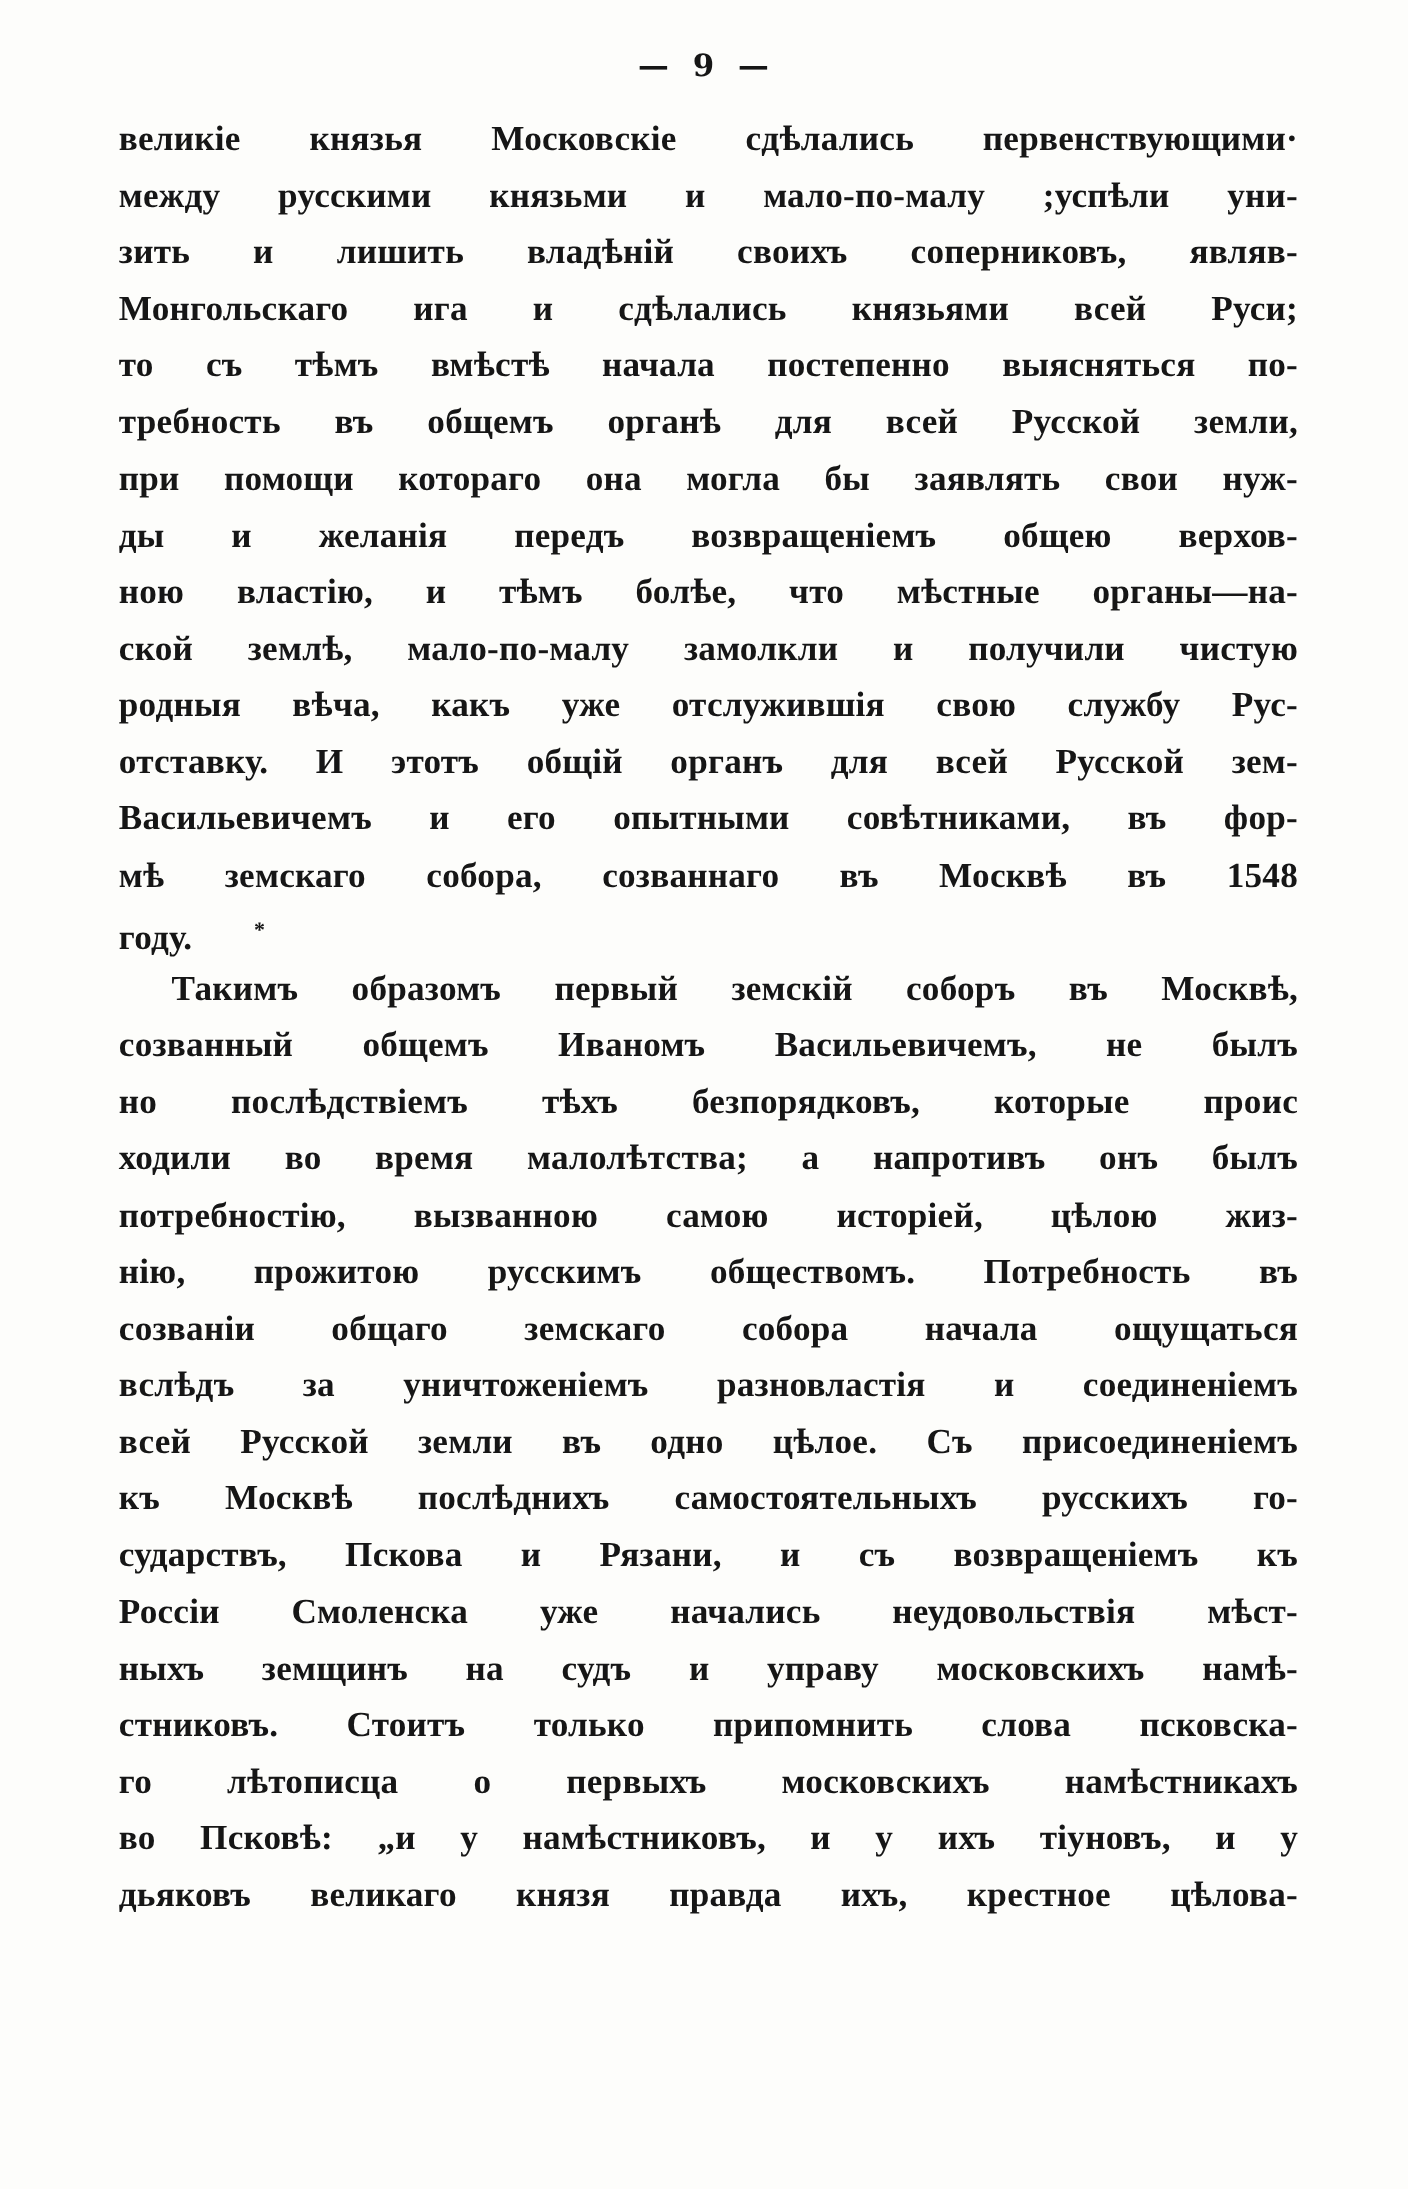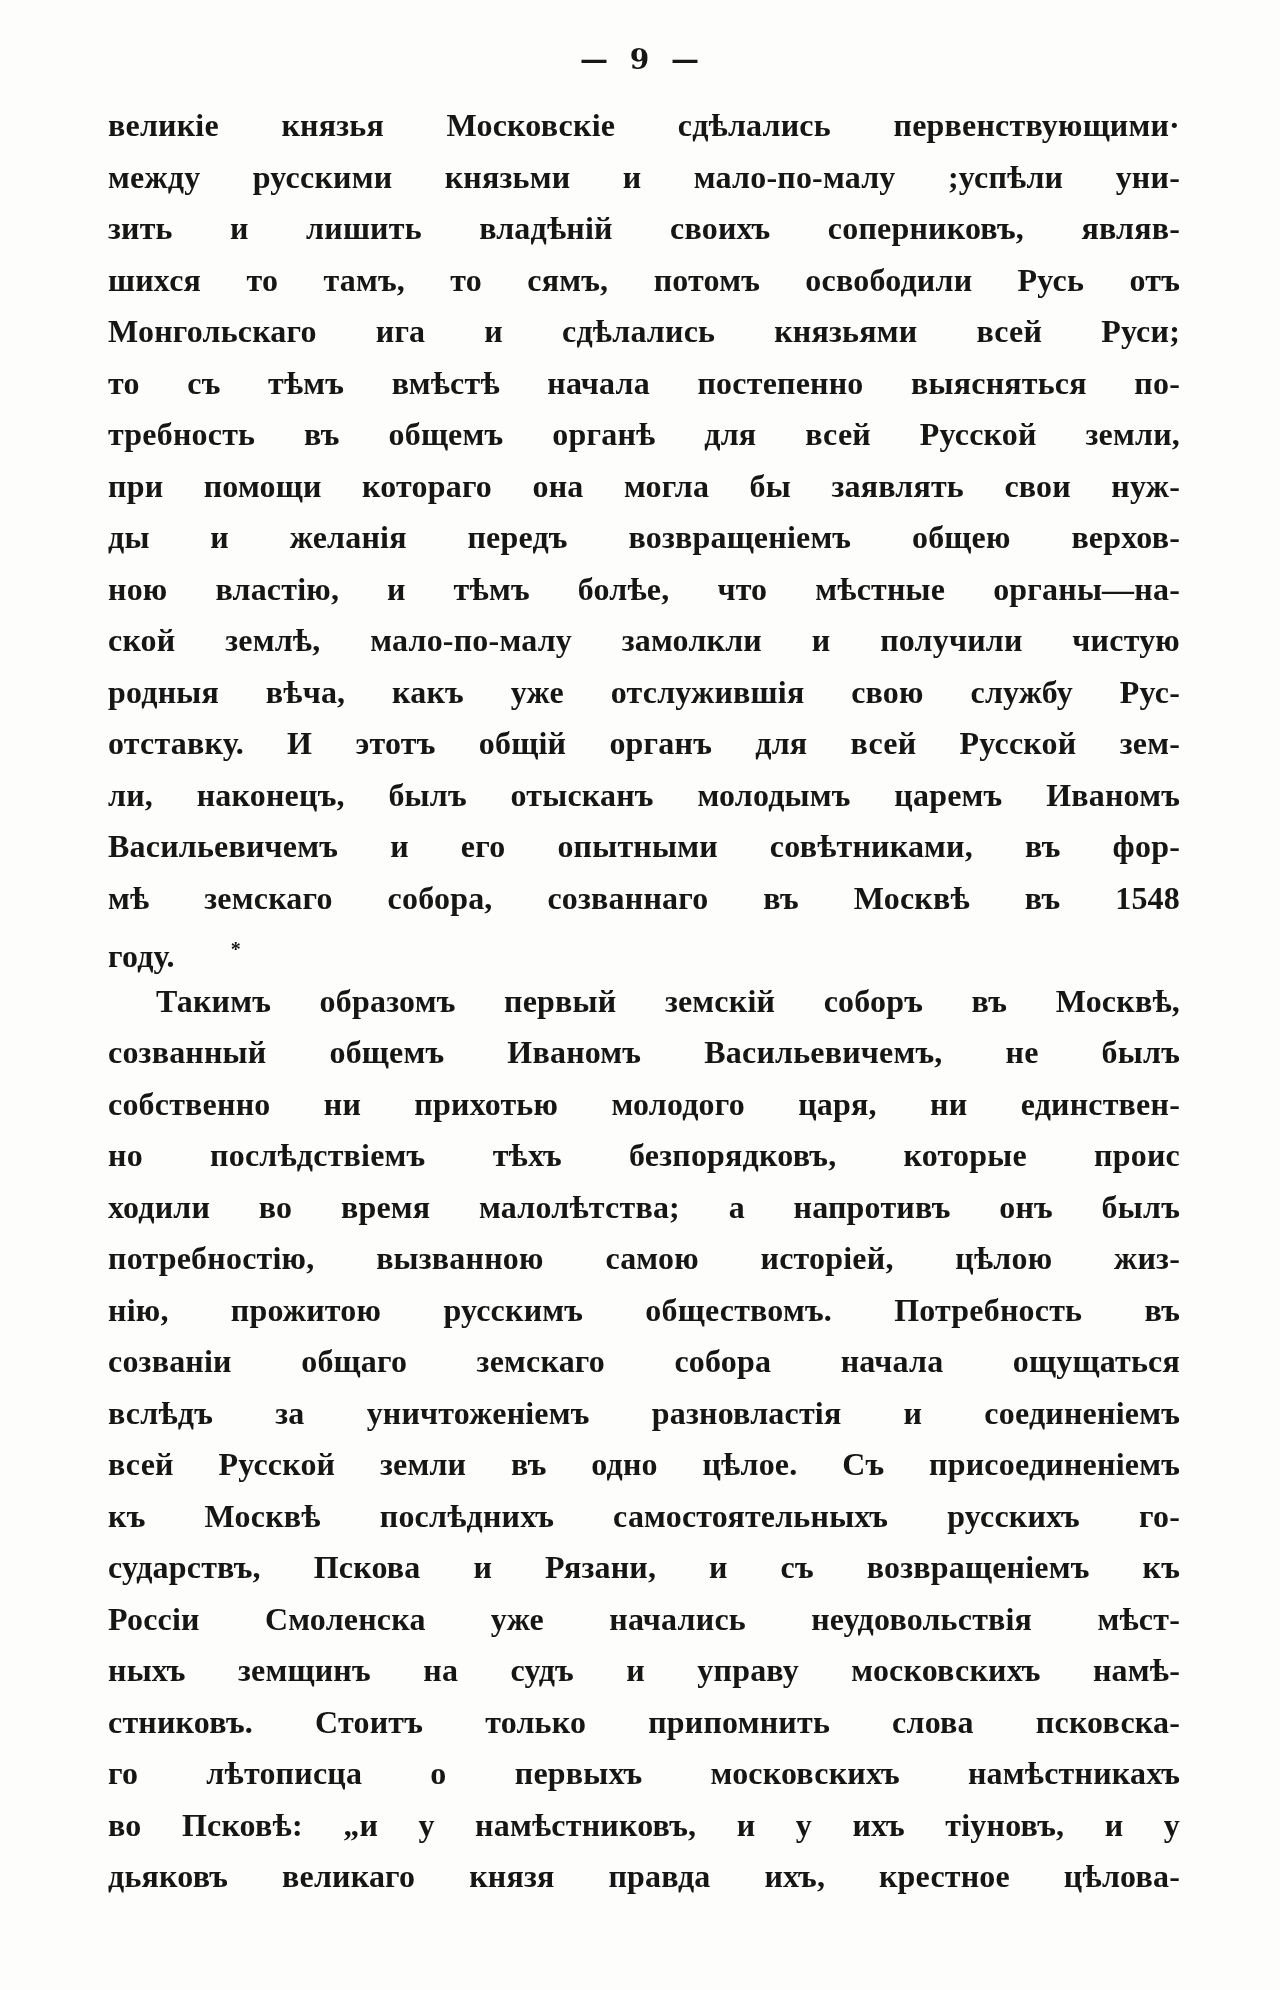--- a/index.html
+++ b/index.html
@@ -54,42 +54,39 @@
 <div class="page">
 
   <div class="page-header">— 9 —</div>
 
   <div class="textblock">
 
     <div>
       <div class="line">великіе князья Московскіе сдѣлались первенствующими·</div>
       <div class="line">между русскими князьми и мало-по-малу ;успѣли уни-</div>
       <div class="line">зить и лишить владѣній своихъ соперниковъ, являв-</div>
-      <div class="line">шихся то тамъ, то сямъ, потомъ освободили Русь отъ</div>
       <div class="line">Монгольскаго ига и сдѣлались князьями всей Руси;</div>
       <div class="line">то съ тѣмъ вмѣстѣ начала постепенно выясняться по-</div>
       <div class="line">требность въ общемъ органѣ для всей Русской земли,</div>
       <div class="line">при помощи котораго она могла бы заявлять свои нуж-</div>
       <div class="line">ды и желанія передъ возвращеніемъ общею верхов-</div>
       <div class="line">ною властію, и тѣмъ болѣе, что мѣстные органы—на-</div>
       <div class="line">ской землѣ, мало-по-малу замолкли и получили чистую</div>
       <div class="line">родныя вѣча, какъ уже отслужившія свою службу Рус-</div>
       <div class="line">отставку. И этотъ общій органъ для всей Русской зем-</div>
-      <div class="line">ли, наконецъ, былъ отысканъ молодымъ царемъ Иваномъ</div>
       <div class="line">Васильевичемъ и его опытными совѣтниками, въ фор-</div>
       <div class="line">мѣ земскаго собора, созваннаго въ Москвѣ въ 1548</div>
       <div class="line short-line">
         <span>году.</span><span class="fnmark">*</span>
       </div>
     </div>
 
     <div>
       <div class="line indent">Такимъ образомъ первый земскій соборъ въ Москвѣ,</div>
       <div class="line">созванный общемъ Иваномъ Васильевичемъ, не былъ</div>
-      <div class="line">собственно ни прихотью молодого царя, ни единствен-</div>
       <div class="line">но послѣдствіемъ тѣхъ безпорядковъ, которые проис</div>
       <div class="line">ходили во время малолѣтства; а напротивъ онъ былъ</div>
       <div class="line">потребностію, вызванною самою исторіей, цѣлою жиз-</div>
       <div class="line">нію, прожитою русскимъ обществомъ. Потребность въ</div>
       <div class="line">созваніи общаго земскаго собора начала ощущаться</div>
       <div class="line">вслѣдъ за уничтоженіемъ разновластія и соединеніемъ</div>
       <div class="line">всей Русской земли въ одно цѣлое. Съ присоединеніемъ</div>
       <div class="line">къ Москвѣ послѣднихъ самостоятельныхъ русскихъ го-</div>
       <div class="line">сударствъ, Пскова и Рязани, и съ возвращеніемъ къ</div>
       <div class="line">Россіи Смоленска уже начались неудовольствія мѣст-</div>

